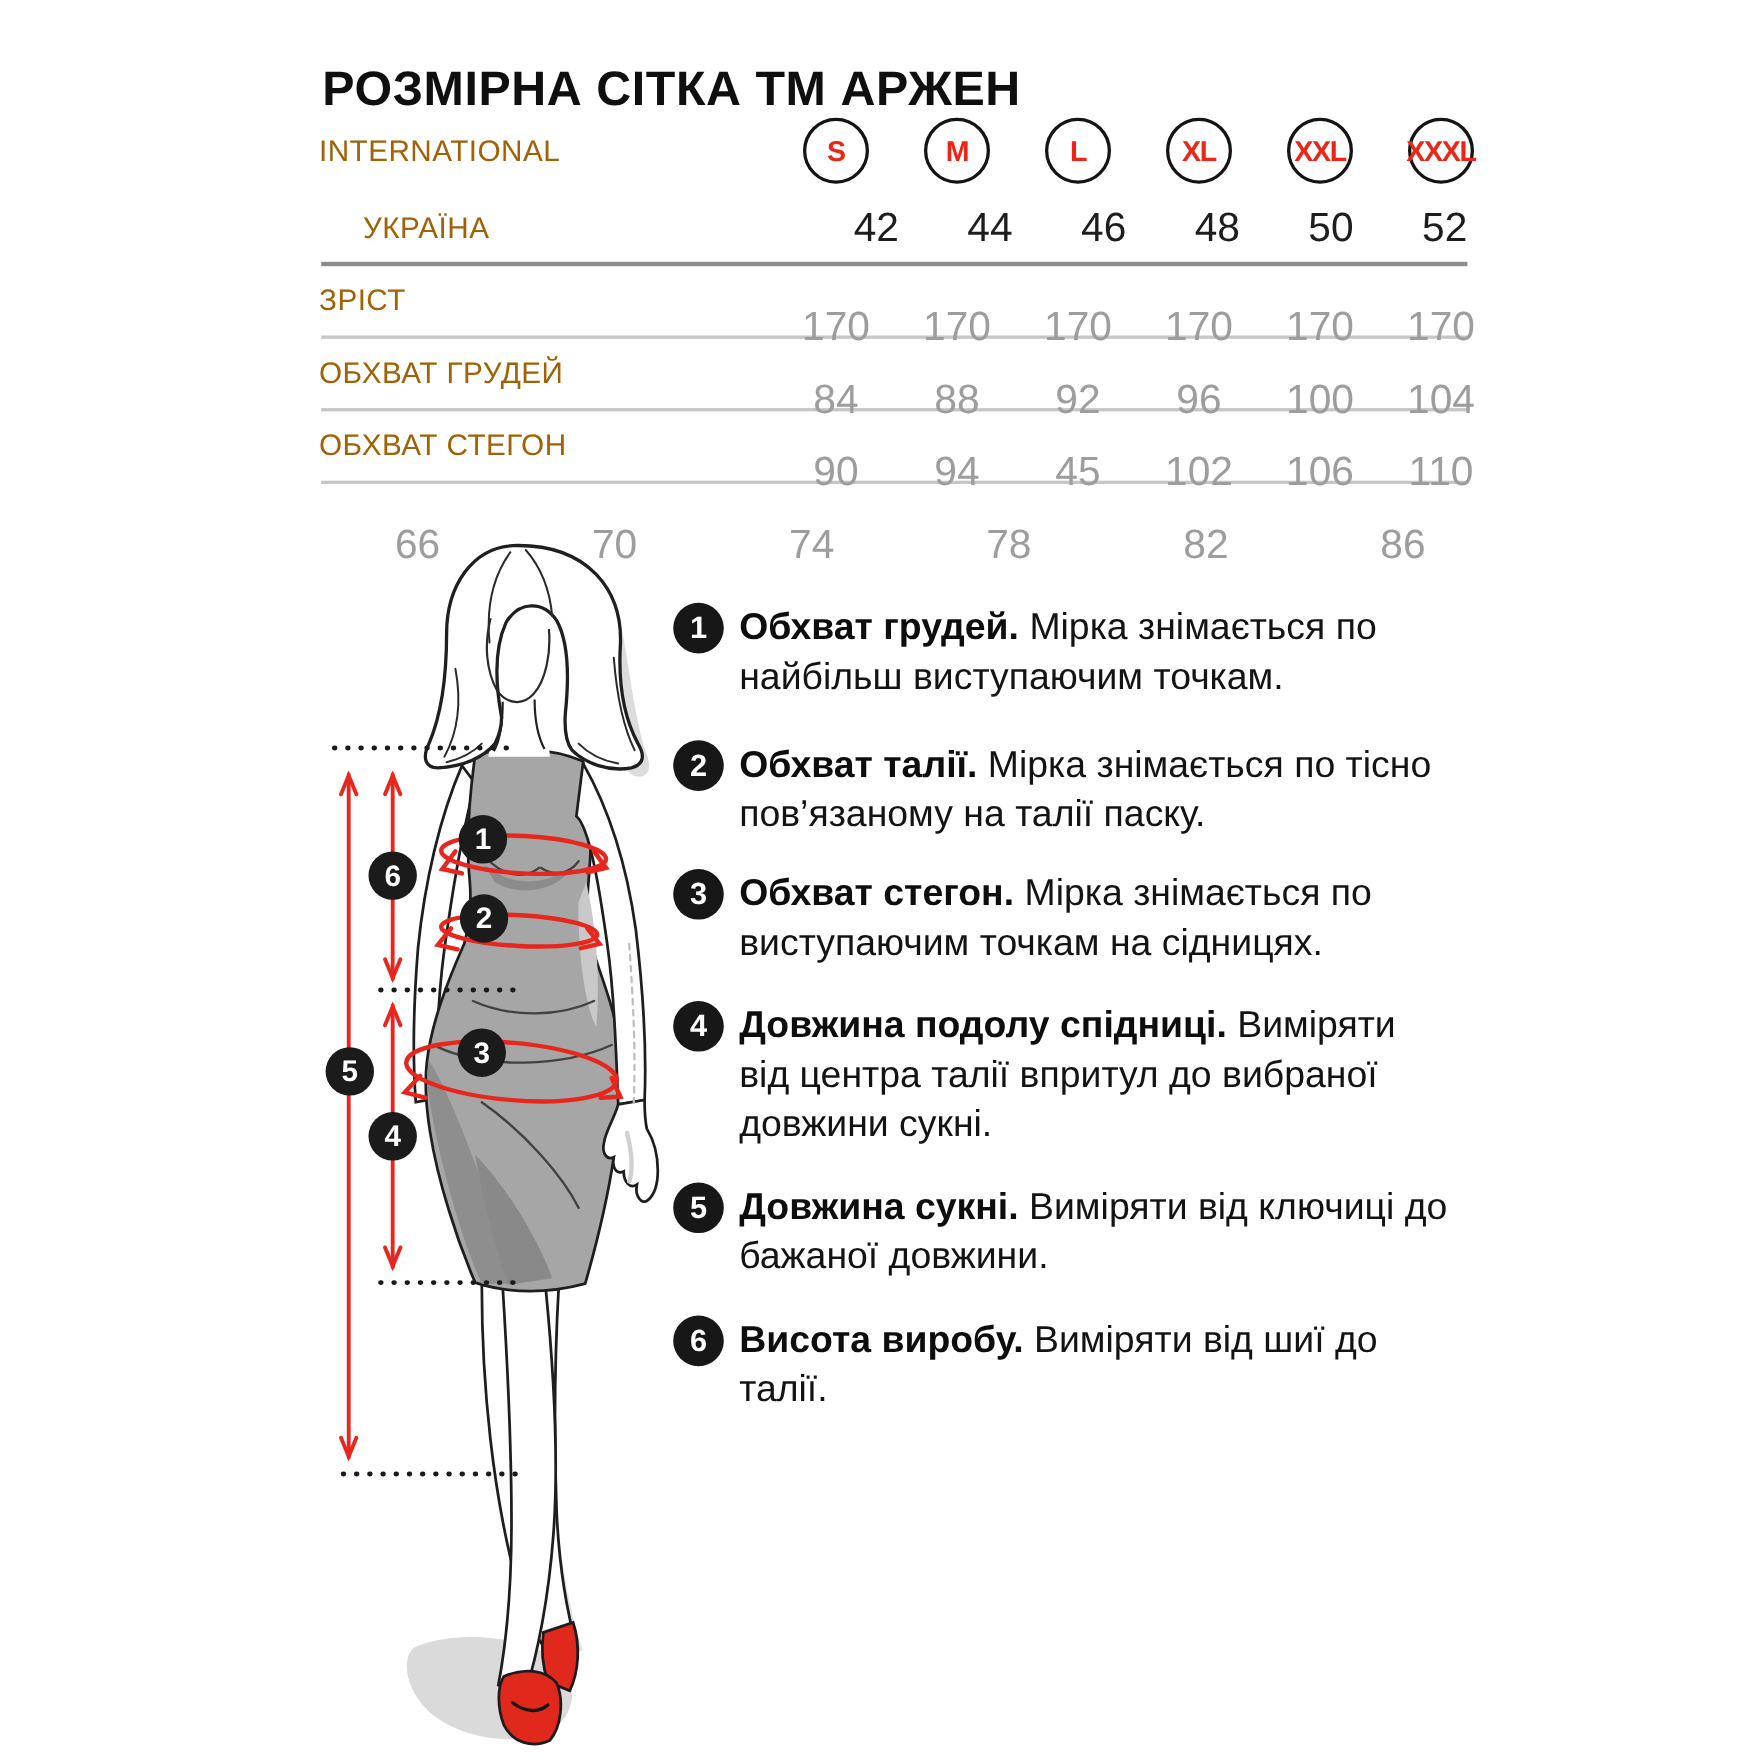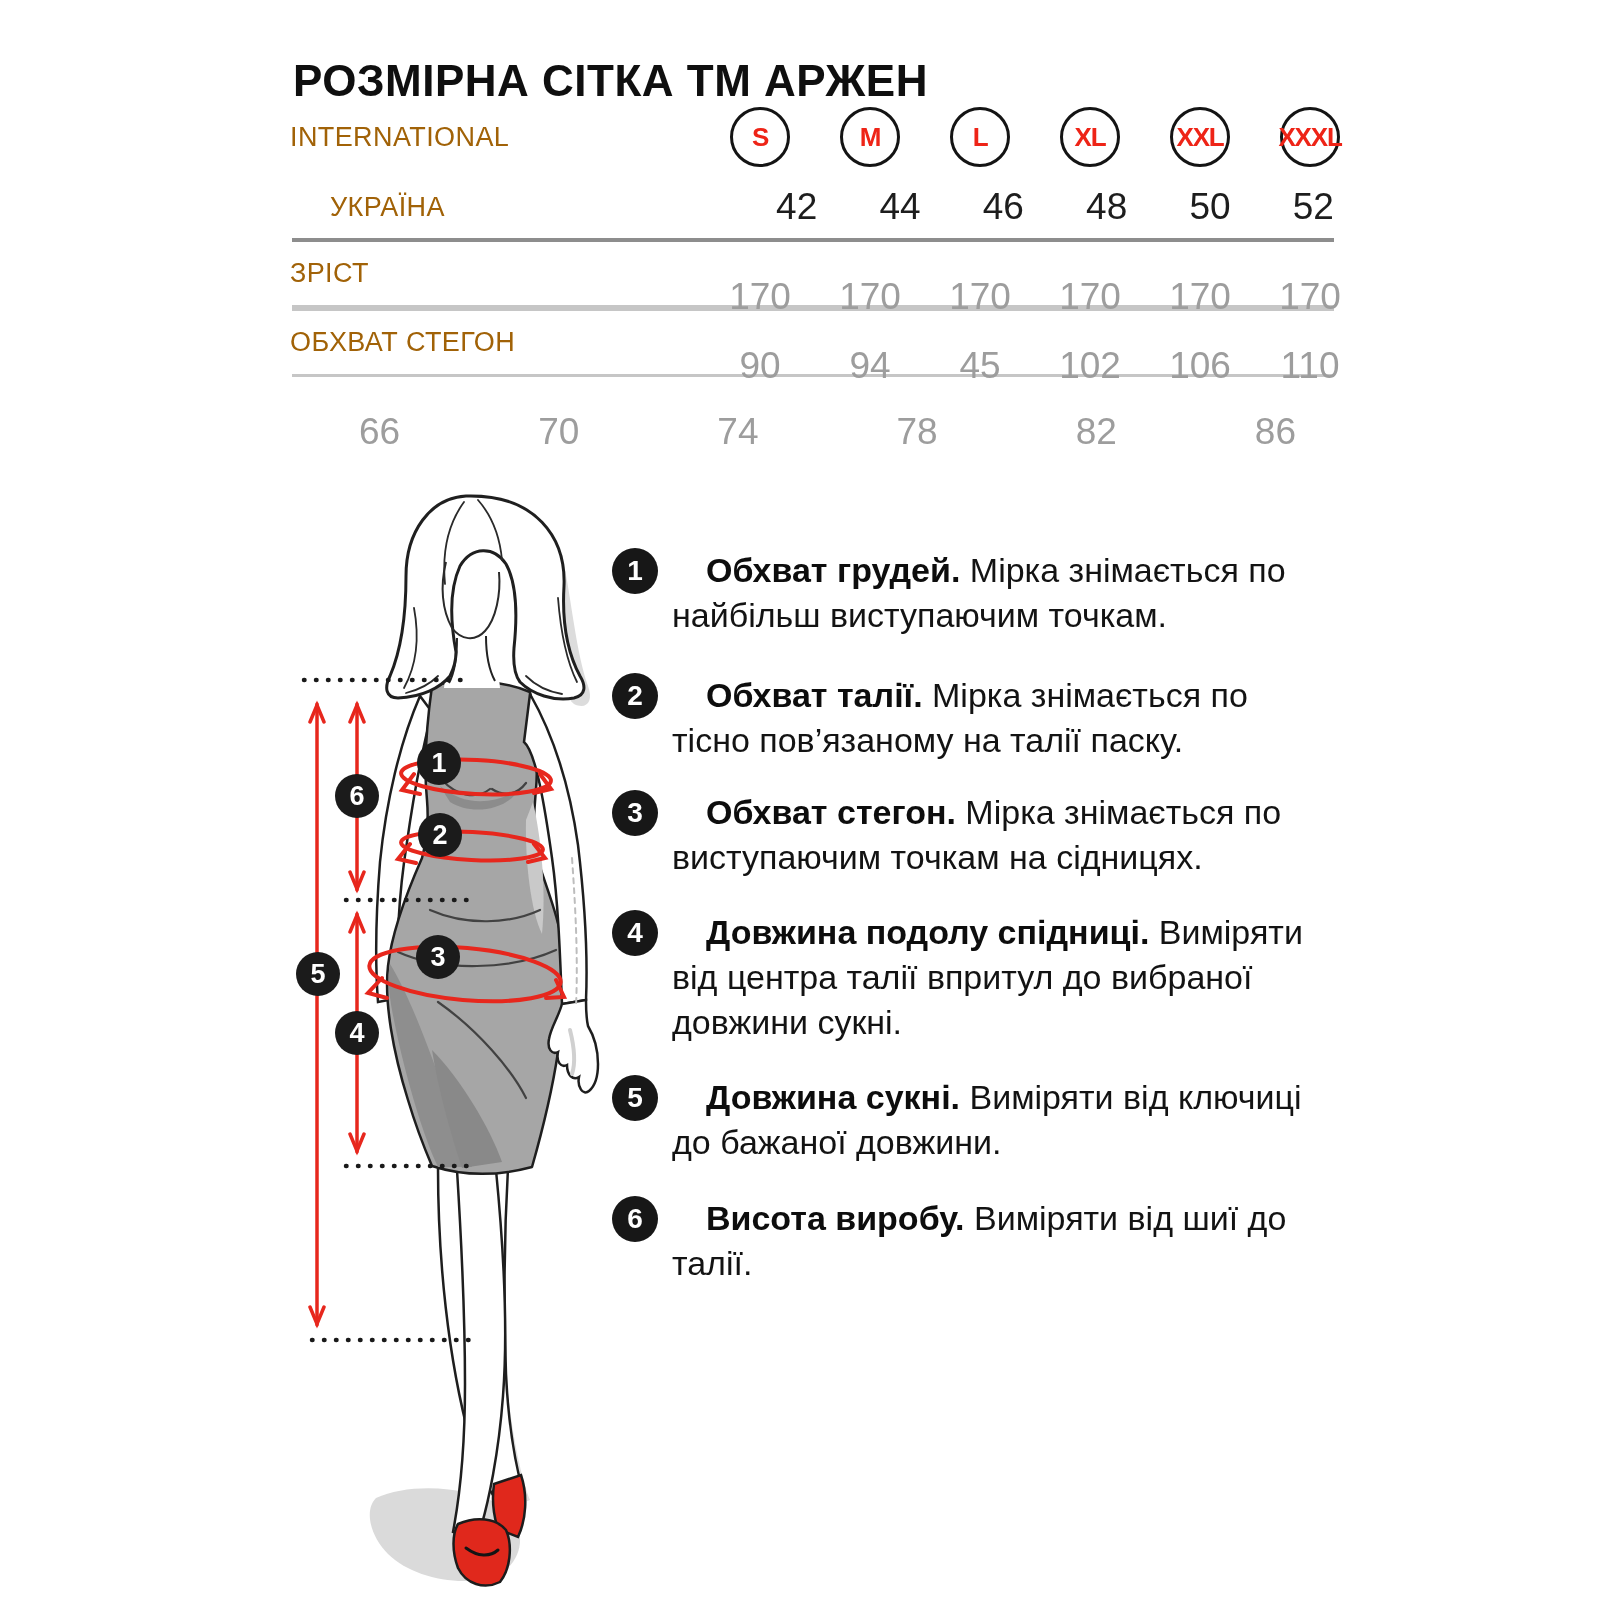--- a/index.html
+++ b/index.html
@@ -35,21 +35,21 @@
     position:absolute;width:44px;height:44px;border-radius:50%;background:#1b1b1b;
     color:#ffffff;font-size:27px;font-weight:600;display:flex;align-items:center;justify-content:center;
   }
   
   .legend-item{position:absolute;left:612px;display:flex;gap:14px;align-items:flex-start;}
   .lnum{
     flex:0 0 46px;width:46px;height:46px;border-radius:50%;background:#171717;color:#fff;
     font-size:28px;font-weight:600;display:flex;align-items:center;justify-content:center;
   }
   .ltext{width:645px;font-size:34px;line-height:45px;color:#131313;}
-  .lterm{font-weight:700;color:#0d0d0d;margin-left:34px;}
+  .lterm{font-weight:700;color:#0d0d0d;}
 </style>
 </head>
 <body>
 
 <div class="title">РОЗМІРНА СІТКА ТМ АРЖЕН</div>
 
 <div class="size-table">
     <div class="trow row-circles">
       <div class="tlabel">INTERNATIONAL</div>
       <div class="tcell">
@@ -84,20 +84,29 @@
     <div class="trow row-gray">
       <div class="tlabel">ЗРІСТ</div>
       <div class="tcell val-gray">170</div>
       <div class="tcell val-gray">170</div>
       <div class="tcell val-gray">170</div>
       <div class="tcell val-gray">170</div>
       <div class="tcell val-gray">170</div>
       <div class="tcell val-gray">170</div>
     </div>
     <div class="divider"></div>
+    <div class="trow row-gray">
+      <div class="tlabel">ОБХВАТ ГРУДЕЙ</div>
+      <div class="tcell val-gray">84</div>
+      <div class="tcell val-gray">88</div>
+      <div class="tcell val-gray">92</div>
+      <div class="tcell val-gray">96</div>
+      <div class="tcell val-gray">100</div>
+      <div class="tcell val-gray">104</div>
+    </div>
     <div class="divider"></div>
     <div class="trow row-gray">
       <div class="tlabel">ОБХВАТ СТЕГОН</div>
       <div class="tcell val-gray">90</div>
       <div class="tcell val-gray">94</div>
       <div class="tcell val-gray">45</div>
       <div class="tcell val-gray">102</div>
       <div class="tcell val-gray">106</div>
       <div class="tcell val-gray">110</div>
     </div>

